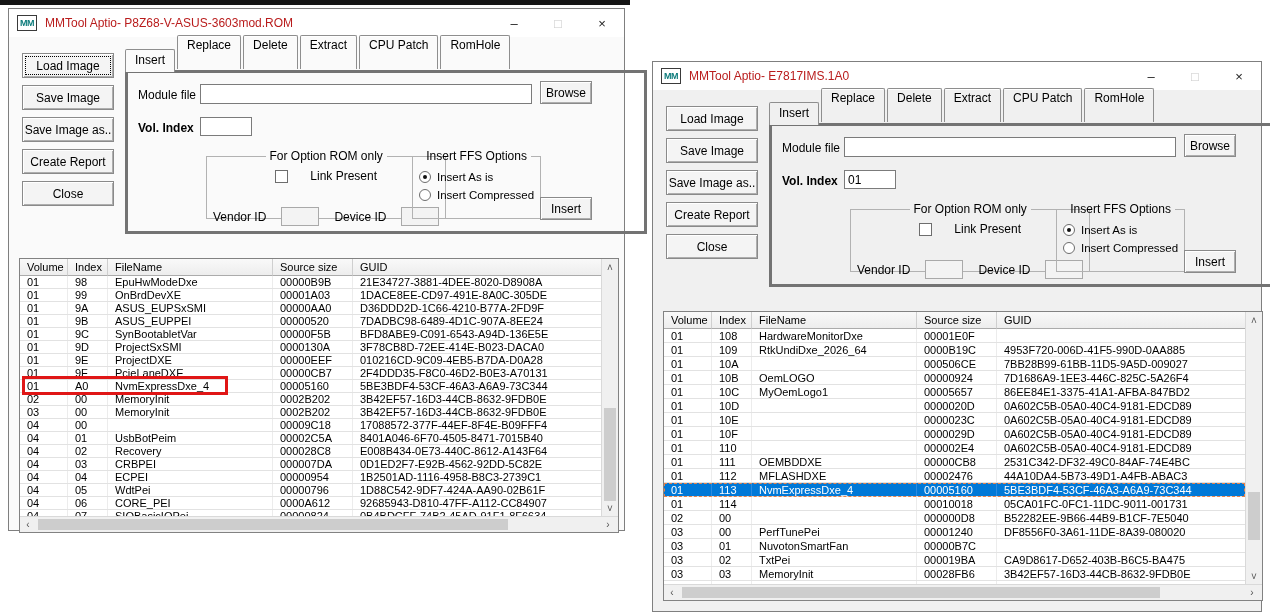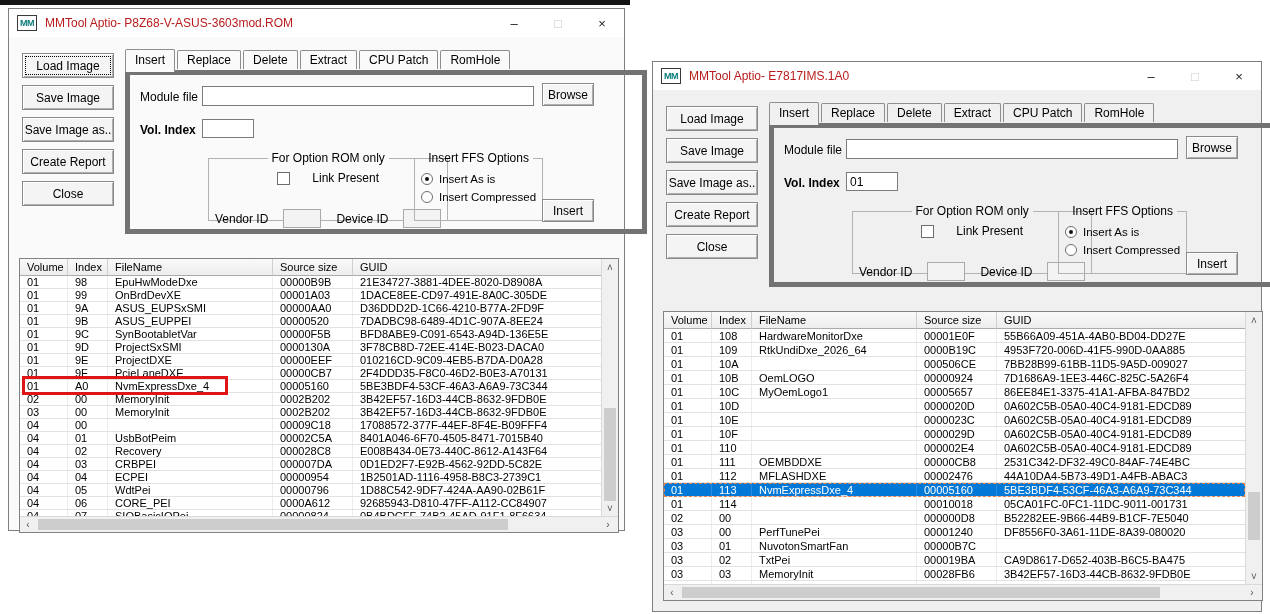--- a/index.html
+++ b/index.html
@@ -21,26 +21,26 @@
   .ctrl.max{color:#c9c9c9;}
   
   .win-btn{position:absolute;background:#f4f4f4;border:1px solid #8a8a8a;
     box-shadow:inset 1px 1px 0 #ffffff, inset -1px -1px 0 #aeaeae;
     font-family:"Liberation Sans",sans-serif;font-size:12px;color:#000;padding:0;}
   .side{left:13px;width:92px;height:25px;}
   .b0{top:44px;} .b1{top:76px;} .b2{top:108px;} .b3{top:140px;} .b4{top:172px;}
   .focused{outline:1px dotted #000;outline-offset:-4px;}
   
   .tabs{position:absolute;left:116px;top:40px;height:22px;display:flex;align-items:flex-end;z-index:2;}
-  .tab{height:19px;line-height:18px;padding:0 9px;font-size:12px;border:1px solid #8e8e8e;
+  .tab{height:34px;line-height:18px;padding:0 9px;font-size:12px;border:1px solid #8e8e8e;
     border-bottom:none;margin-right:2px;margin-bottom:2px;border-radius:2px 2px 0 0;color:#000;}
   .tab.active{height:23px;line-height:21px;margin-bottom:-1px;z-index:3;}
   .win-left .tab.active{background:#fafafa;}
   .win-right .tab.active{background:#f0f0f0;}
-  .panel{position:absolute;left:116px;top:61px;width:522px;height:164px;border:5px solid #737373;}
+  .panel{position:absolute;left:116px;top:61px;width:522px;height:164px;border:3px solid #737373;}
   .flabel{font-size:12px;color:#000;white-space:nowrap;}
   .lbl-module{position:absolute;left:10px;top:15px;}
   .lbl-vol{position:absolute;left:10px;top:48px;font-weight:bold;}
   .tinput{position:absolute;border:1px solid #7b7b7b;background:#fff;font-size:12px;
     font-family:"Liberation Sans",sans-serif;padding:1px 3px;}
   .tinput.module{left:72px;top:11px;width:332px;height:20px;}
   .tinput.vol{left:72px;top:44px;width:52px;height:19px;}
   .win-btn.browse{left:412px;top:8px;width:52px;height:23px;}
   .win-btn.insert{left:412px;top:124px;width:52px;height:23px;}
   .grp{position:absolute;border:1px solid #b2b2b2;margin:0;padding:2px 6px 4px 6px;}
@@ -379,21 +379,20 @@
       <div class="hcell c2">FileName</div>
       <div class="hcell c3">Source size</div>
       <div class="hcell c4">GUID</div>
     </div>
     <div class="tbody">
         <div class="trow">
           <div class="tcell c0">01</div>
           <div class="tcell c1">108</div>
           <div class="tcell c2">HardwareMonitorDxe</div>
           <div class="tcell c3">00001E0F</div>
-          <div class="tcell c4">55B66A09-451A-4AB0-BD04-DD27E</div>
         </div>
         <div class="trow">
           <div class="tcell c0">01</div>
           <div class="tcell c1">109</div>
           <div class="tcell c2">RtkUndiDxe_2026_64</div>
           <div class="tcell c3">0000B19C</div>
           <div class="tcell c4">4953F720-006D-41F5-990D-0AA885</div>
         </div>
         <div class="trow">
           <div class="tcell c0">01</div>

